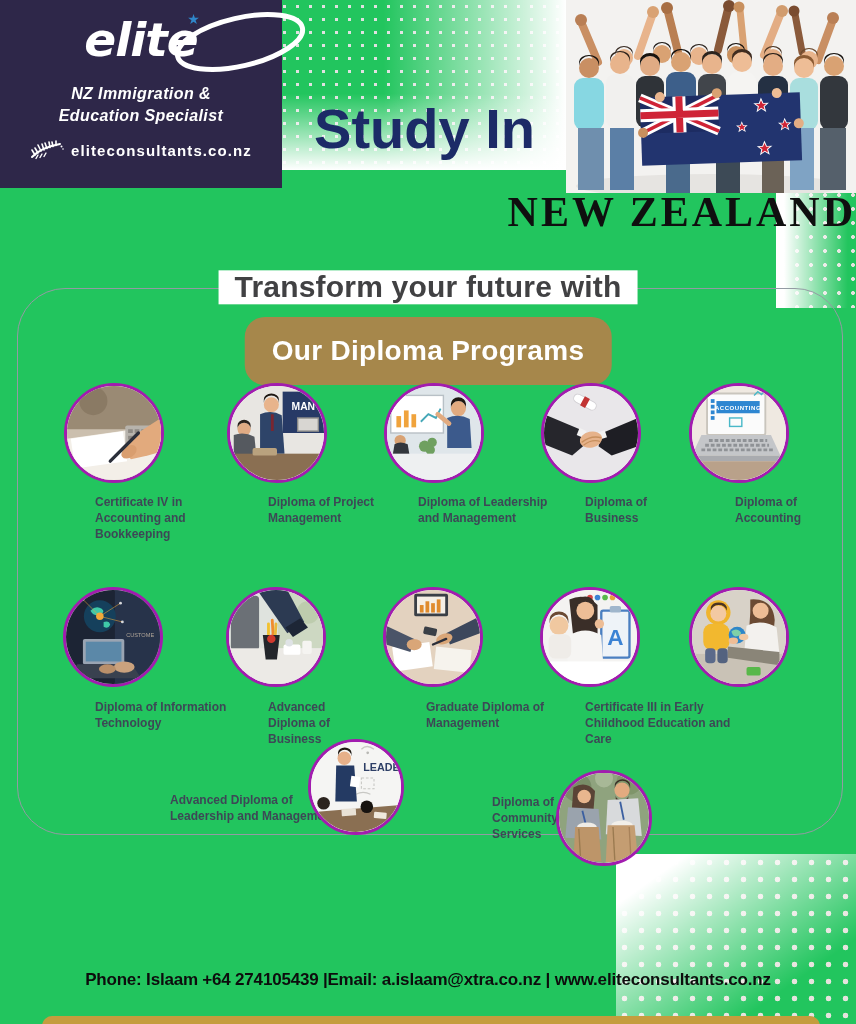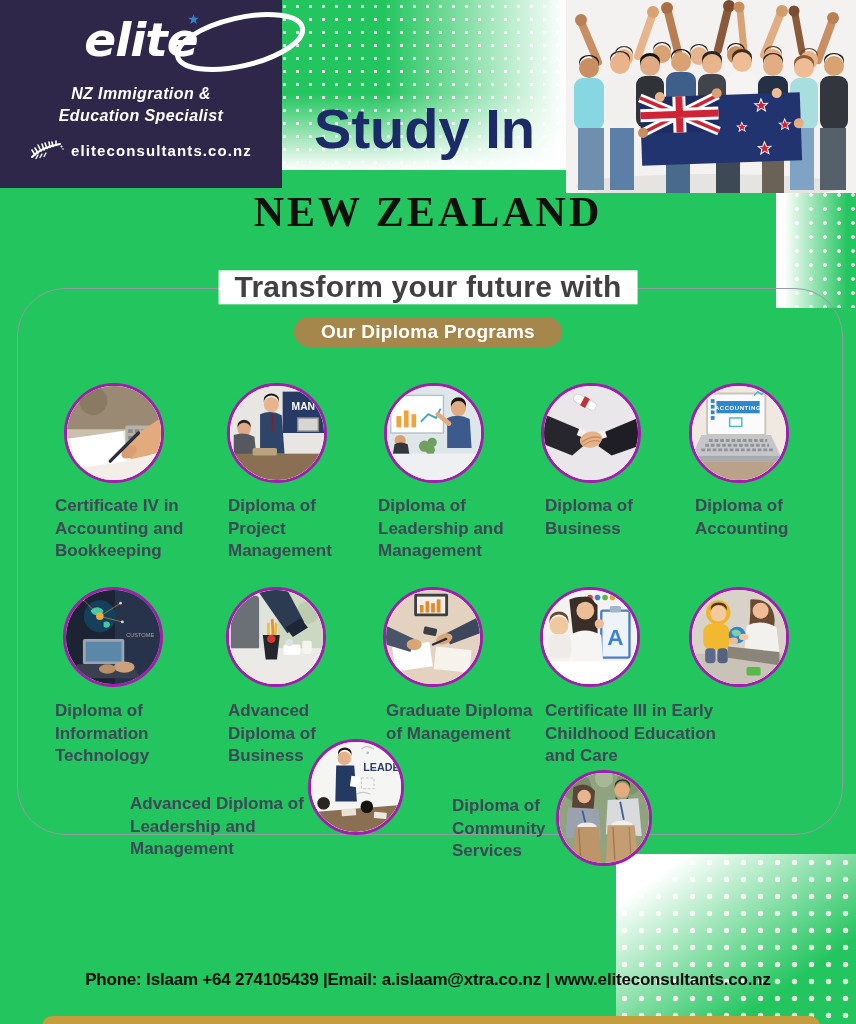--- a/index.html
+++ b/index.html
@@ -41,36 +41,36 @@
     font-size:47px;line-height:1;letter-spacing:-1px;}
   .logo-star{position:absolute;left:103px;top:-4px;font-size:14px;color:#2f86c9;font-style:normal;}
   .logo-swoosh{position:absolute;left:78px;top:-8px;}
   .tagline{font-style:italic;font-weight:bold;font-size:16px;line-height:1.35;letter-spacing:.4px;margin-top:20px;}
   .domain-row{display:flex;align-items:center;justify-content:center;gap:7px;margin-top:14px;
     font-weight:bold;font-size:15px;letter-spacing:1.1px;}
   
   .hero-photo{position:absolute;left:566px;top:0;width:290px;height:193px;}
   .study-in{position:absolute;left:283px;top:96px;width:283px;text-align:center;
     font-size:56px;font-weight:bold;color:#1c2b67;letter-spacing:0;}
-  .new-zealand{position:absolute;left:0;top:188px;width:856px;text-align:center;
+  .new-zealand{position:absolute;left:0;top:188px;width:856px;text-align:right;
     font-family:"Liberation Serif",serif;font-size:42px;font-weight:600;color:#0f0f0f;letter-spacing:3px;}
   
   .card{position:absolute;left:17px;top:288px;width:824px;height:545px;
     border:1.6px solid #939ba3;border-radius:48px;background:transparent;}
   .section-heading{position:absolute;left:50%;top:288px;transform:translate(-50%,-52%);
     background:#fff;padding:0 16px;white-space:nowrap;
     font-size:30px;font-weight:bold;color:#414143;letter-spacing:.2px;}
   .badge{position:absolute;left:50%;top:317px;transform:translateX(-50%);
-    background:#a6874b;color:#fff;border-radius:20px;padding:4px 27px;
-    font-size:19px;font-weight:bold;white-space:nowrap;letter-spacing:.3px;}
+    background:#a6874b;color:#fff;border-radius:20px;padding:18px 27px;
+    font-size:28px;font-weight:bold;white-space:nowrap;letter-spacing:.3px;}
   
   .circle{position:absolute;border:3px solid #a21caf;border-radius:50%;overflow:hidden;background:#fff;box-sizing:border-box;}
   .c100{width:100px;height:100px;}
   .c96{width:96px;height:96px;}
-  .plabel{position:absolute;font-size:17px;font-weight:bold;color:#3d4856;line-height:1.33;}
+  .plabel{position:absolute;font-size:12px;font-weight:bold;color:#3d4856;line-height:1.33;margin-left:40px;}
   .circle svg{display:block;width:100%;height:100%;}
   svg text{font-family:"Liberation Sans",sans-serif;}
   
   .contact{position:absolute;left:0;top:970px;width:856px;text-align:center;
     font-size:17px;font-weight:bold;color:#0d0d0d;letter-spacing:-0.2px;}
   .gold-bar{position:absolute;left:42px;top:1016px;width:778px;height:16px;
     background:#c49d3e;border-radius:10px 10px 0 0;}
 </style>
 </head>
 <body>

